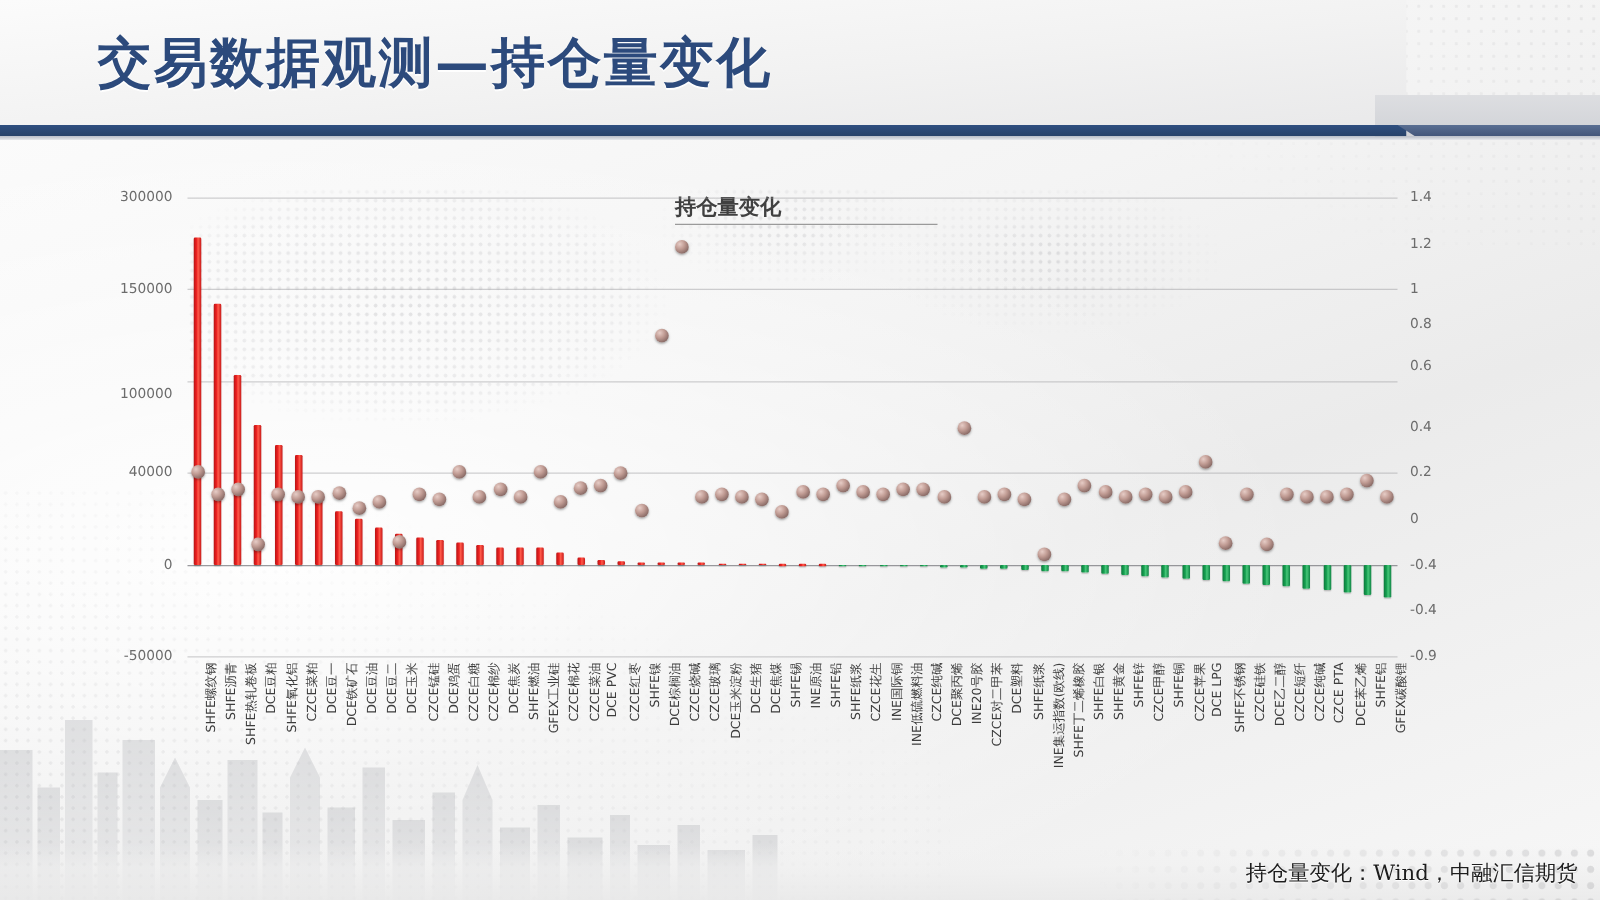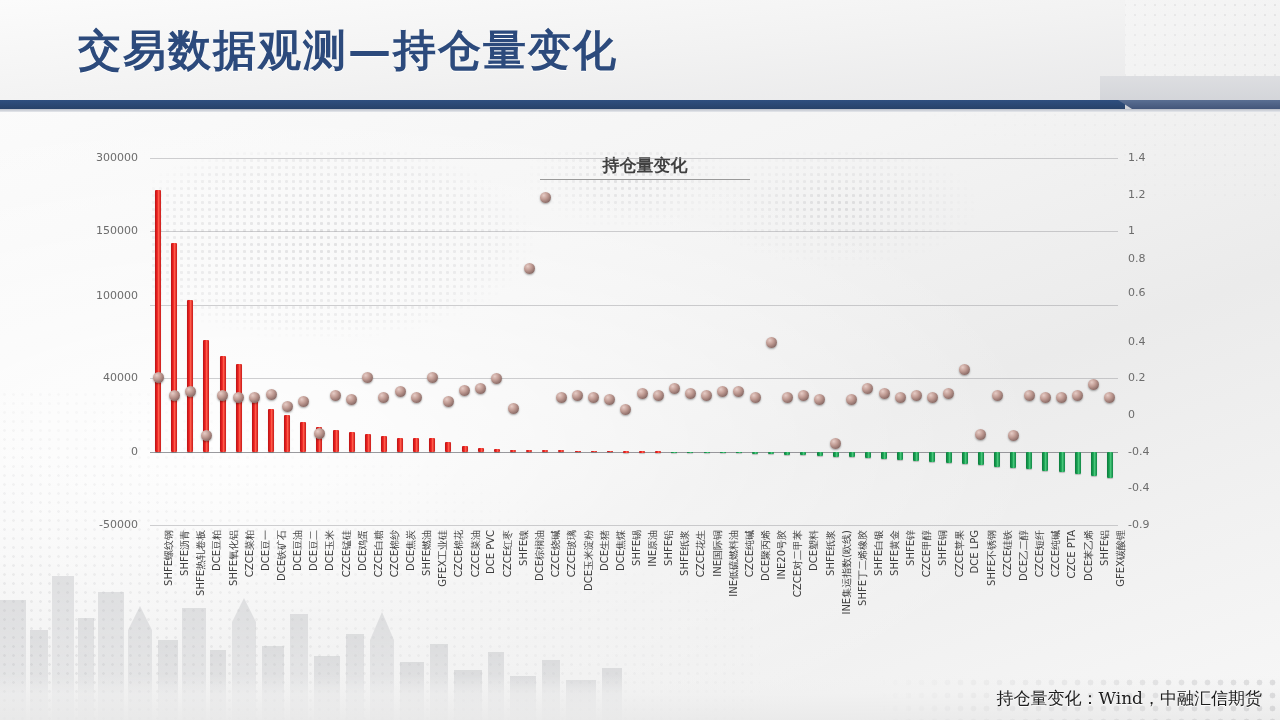--- a/index.html
+++ b/index.html
@@ -80,21 +80,21 @@
     position:absolute; left:78px; top:22px;
     font-family:"DejaVu Serif","Liberation Serif", serif;
     font-size:43px; font-weight:700; color:#2c4a7c;
     letter-spacing:2px; white-space:nowrap;
     text-shadow:0 1px 0 rgba(255,255,255,.85);
   }
 
   
   .chart{ position:absolute; left:0; top:118px; width:1280px; height:560px; }
   .chart-title{
-    position:absolute; left:540px; top:36px; width:210px; text-align:center;
+    position:absolute; left:540px; top:36px; width:210px; 
     font-family:"DejaVu Serif","Liberation Serif", serif;
     font-size:17px; color:#404040; font-weight:700;
     border-bottom:1px solid #9a9a9a; padding-bottom:2px;
   }
 
   
   .plot{ position:absolute; left:150px; top:40px; width:968px; height:367px; }
   .grid-line{
     position:absolute; left:0; width:968px; height:1px;
     background:rgba(150,150,155,.45);
@@ -210,21 +210,21 @@
   <div class="header-underline"></div>
   <div class="page-title">交易数据观测—持仓量变化</div>
 </div>
 
 <div class="chart">
   <div class="chart-title">持仓量变化</div>
 
   <div class="axis-left" id="axisLeft">
       <div class="ylab l" style="top: -7px;">300000</div>
       <div class="ylab l" style="top: 66.4px;">150000</div>
-      <div class="ylab l" style="top: 131px;">100000</div>
+      <div class="ylab l" style="top: 150px;">100000</div>
       <div class="ylab l" style="top: 213.2px;">40000</div>
       <div class="ylab l" style="top: 286.6px;">0</div>
       <div class="ylab l" style="top: 360px;">-50000</div>
     </div>
   <div class="axis-right" id="axisRight">
       <div class="ylab r" style="top: -7px;">1.4</div>
       <div class="ylab r" style="top: 29.7px;">1.2</div>
       <div class="ylab r" style="top: 66.4px;">1</div>
       <div class="ylab r" style="top: 94px;">0.8</div>
       <div class="ylab r" style="top: 128px;">0.6</div>

